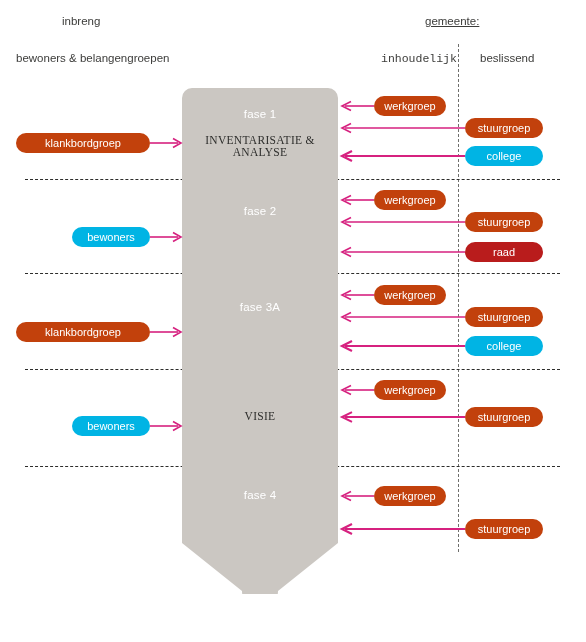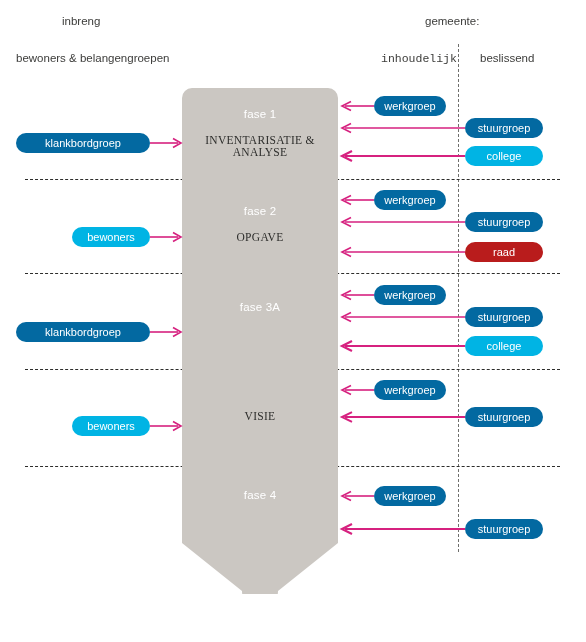--- a/index.html
+++ b/index.html
@@ -6,21 +6,21 @@
   body{
     width:586px;height:642px;position:relative;overflow:hidden;
     font-family:"Liberation Sans","DejaVu Sans",sans-serif;
     color:#3a3a38;
   }
   #stage{position:absolute;left:0;top:0;width:586px;height:642px;}
 
   
   .hdr{position:absolute;font-size:11.5px;color:#3c3c3a;white-space:nowrap;}
   .hdr-inbreng{left:62px;top:15px;}
-  .hdr-gemeente{left:425px;top:15px;}
+  .hdr-gemeente{left:425px;top:15px;text-decoration:underline;}
   .hdr-bewoners{left:16px;top:52px;}
   .hdr-inhoudelijk{left:381px;top:52px;font-family:Liberation Mono, monospace;}
   .hdr-beslissend{left:480px;top:52px;}
 
   
   .hsep{position:absolute;left:25px;width:535px;height:0;
         border-top:1.4px dashed #2d2d2b;}
   .vsep{position:absolute;left:458px;top:44px;width:0;height:508px;
         border-left:1.4px dashed #6f6f6c;}
 
@@ -30,21 +30,21 @@
 
   
   .phase{position:absolute;width:156px;left:182px;text-align:center;
          pointer-events:none;}
   .phase .num{font-size:11.5px;color:#ffffff;letter-spacing:.2px;}
   .phase .ttl{font-size:11.5px;color:#2e2e2c;margin-top:14px;letter-spacing:.3px;font-family:Liberation Serif, serif;}
 
   
   .pill{position:absolute;height:20px;line-height:20px;border-radius:10px;
         color:#ffffff;font-size:11px;text-align:center;white-space:nowrap;}
-  .pill.olive{background:#0369a1;}
+  .pill.olive{background:#c2410c;}
   .pill.cyan{background:#00b4e4;}
   .pill.green{background:#b91c1c;}
 
   
   .conn{position:absolute;height:10px;}
   .conn svg{display:block;overflow:visible;}
 </style>
 </head>
 <body>
 
@@ -70,21 +70,20 @@
                L0,455 V10 A10,10 0 0 1 10,0 Z" fill="#cbc7c2"></path>
     </svg>
   </div>
 
   <div class="phase" style="top:108px">
     <div class="num">fase 1</div>
     <div class="ttl">INVENTARISATIE &amp; ANALYSE</div>
   </div>
   <div class="phase" style="top:205px">
     <div class="num">fase 2</div>
-    <div class="ttl">OPGAVE</div>
   </div>
   <div class="phase" style="top:301px">
     <div class="num">fase 3A</div>
   </div>
   <div class="phase" style="top:396px">
     <div class="ttl">VISIE</div>
   </div>
   <div class="phase" style="top:489px">
     <div class="num">fase 4</div>
   </div>

